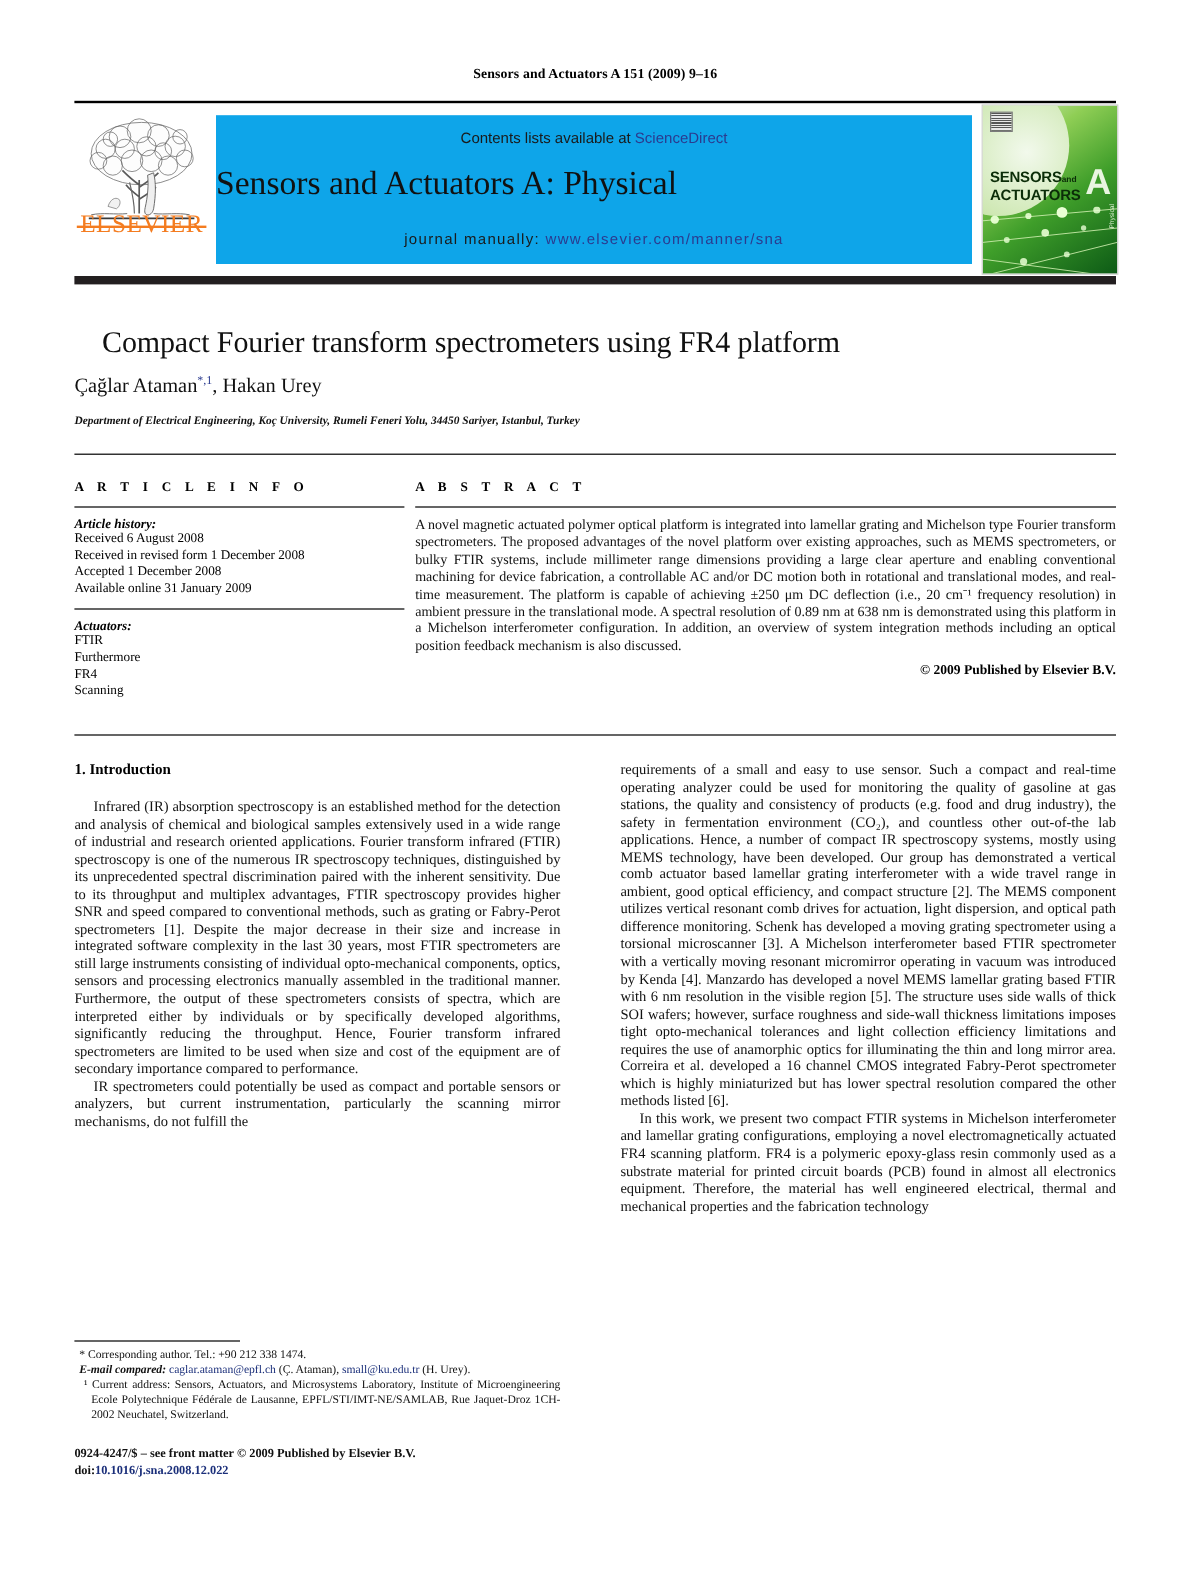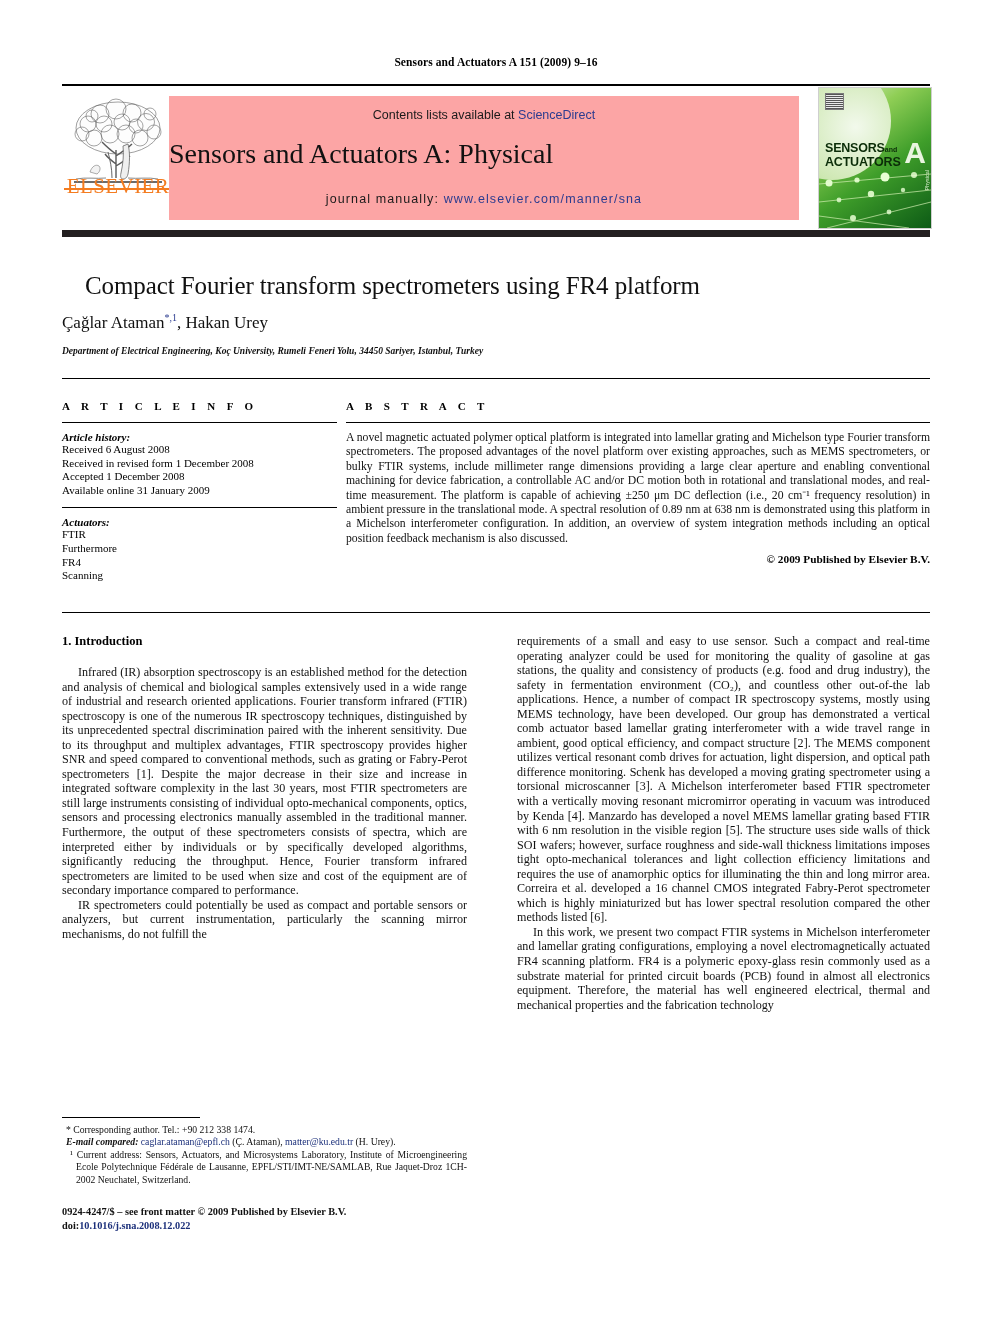--- a/index.html
+++ b/index.html
@@ -83,25 +83,25 @@
     position: absolute;
     left: 2px;
     top: 94px;
     width: 108px;
     height: 1.5px;
     background: #f47c20;
   }
 
   .journal-box {
     position: absolute;
-    left: 107px;
+    left: 118px;
     top: 12px;
     width: 630px;
     height: 124px;
-    background: #fca5a5;
+    background: #0ea5e9;
   }
   .contents-line {
     position: absolute;
     left: 0;
     top: 12px;
     width: 630px;
     text-align: center;
     font-family: "Liberation Sans", sans-serif;
     font-size: 12.5px;
     color: #1a1a1a;
@@ -491,21 +491,21 @@
     <p class="para noindent"><span>requirements of a small and easy to use sensor. Such a compact and real-time operating analyzer could be used for monitoring the quality of gasoline at gas stations, the quality and consistency of products (e.g. food and drug industry), the safety in fermentation environment (CO₂), and countless other out-of-the lab applications. Hence, a number of compact IR spectroscopy systems, mostly using MEMS technology, have been developed. Our group has demonstrated a vertical comb actuator based lamellar grating interferometer with a wide travel range in ambient, good optical efficiency, and compact structure [2]. The MEMS component utilizes vertical resonant comb drives for actuation, light dispersion, and optical path difference monitoring. Schenk has developed a moving grating spectrometer using a torsional microscanner [3]. A Michelson interferometer based FTIR spectrometer with a vertically moving resonant micromirror operating in vacuum was introduced by Kenda [4]. Manzardo has developed a novel MEMS lamellar grating based FTIR with 6 nm resolution in the visible region [5]. The structure uses side walls of thick SOI wafers; however, surface roughness and side-wall thickness limitations imposes tight opto-mechanical tolerances and light collection efficiency limitations and requires the use of anamorphic optics for illuminating the thin and long mirror area. Correira et al. developed a 16 channel CMOS integrated Fabry-Perot spectrometer which is highly miniaturized but has lower spectral resolution compared the other methods listed [6].</span></p>
     <p class="para"><span>In this work, we present two compact FTIR systems in Michelson interferometer and lamellar grating configurations, employing a novel electromagnetically actuated FR4 scanning platform. FR4 is a polymeric epoxy-glass resin commonly used as a substrate material for printed circuit boards (PCB) found in almost all electronics equipment. Therefore, the material has well engineered electrical, thermal and mechanical properties and the fabrication technology</span></p>
   </div>
 
   <div class="foot-rule"></div>
   <div class="footnotes">
     <div class="fnline hang1">* Corresponding author. Tel.: +90 212 338 1474.</div>
     <div class="fnline hang1">
       <span class="ital">E-mail compared:</span>
       <span class="link">caglar.ataman@epfl.ch</span><span> (Ç. Ataman),</span>
-      <span class="link">matter@ku.edu.tr</span><span> (H. Urey).</span>
+      <span class="link">small@ku.edu.tr</span><span> (H. Urey).</span>
     </div>
     <div class="fnline hang2">¹ Current address: Sensors, Actuators, and Microsystems Laboratory, Institute of Microengineering Ecole Polytechnique Fédérale de Lausanne, EPFL/STI/IMT-NE/SAMLAB, Rue Jaquet-Droz 1CH-2002 Neuchatel, Switzerland.</div>
   </div>
 
   <div class="issn-block">
     <div>0924-4247/$ – see front matter © 2009 Published by Elsevier B.V.</div>
     <div><span>doi:</span><span class="doi-link">10.1016/j.sna.2008.12.022</span></div>
   </div>
 
 </div>

